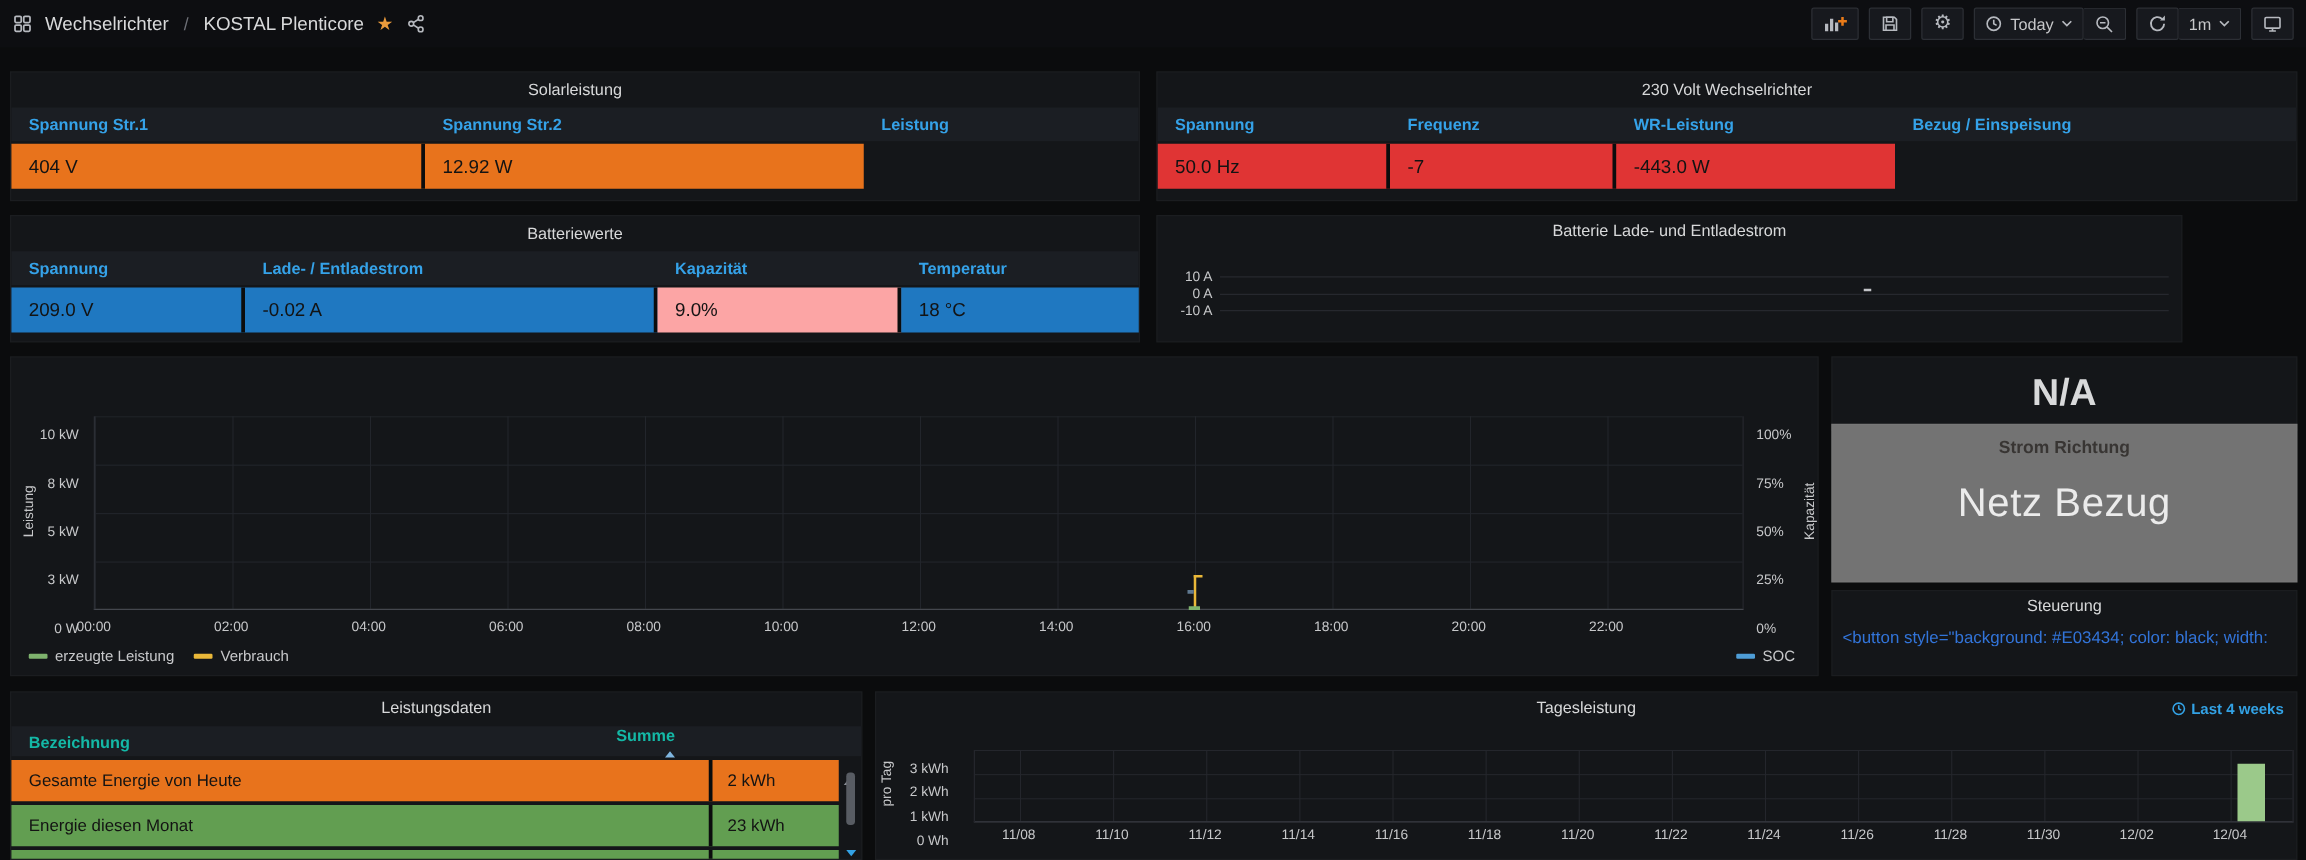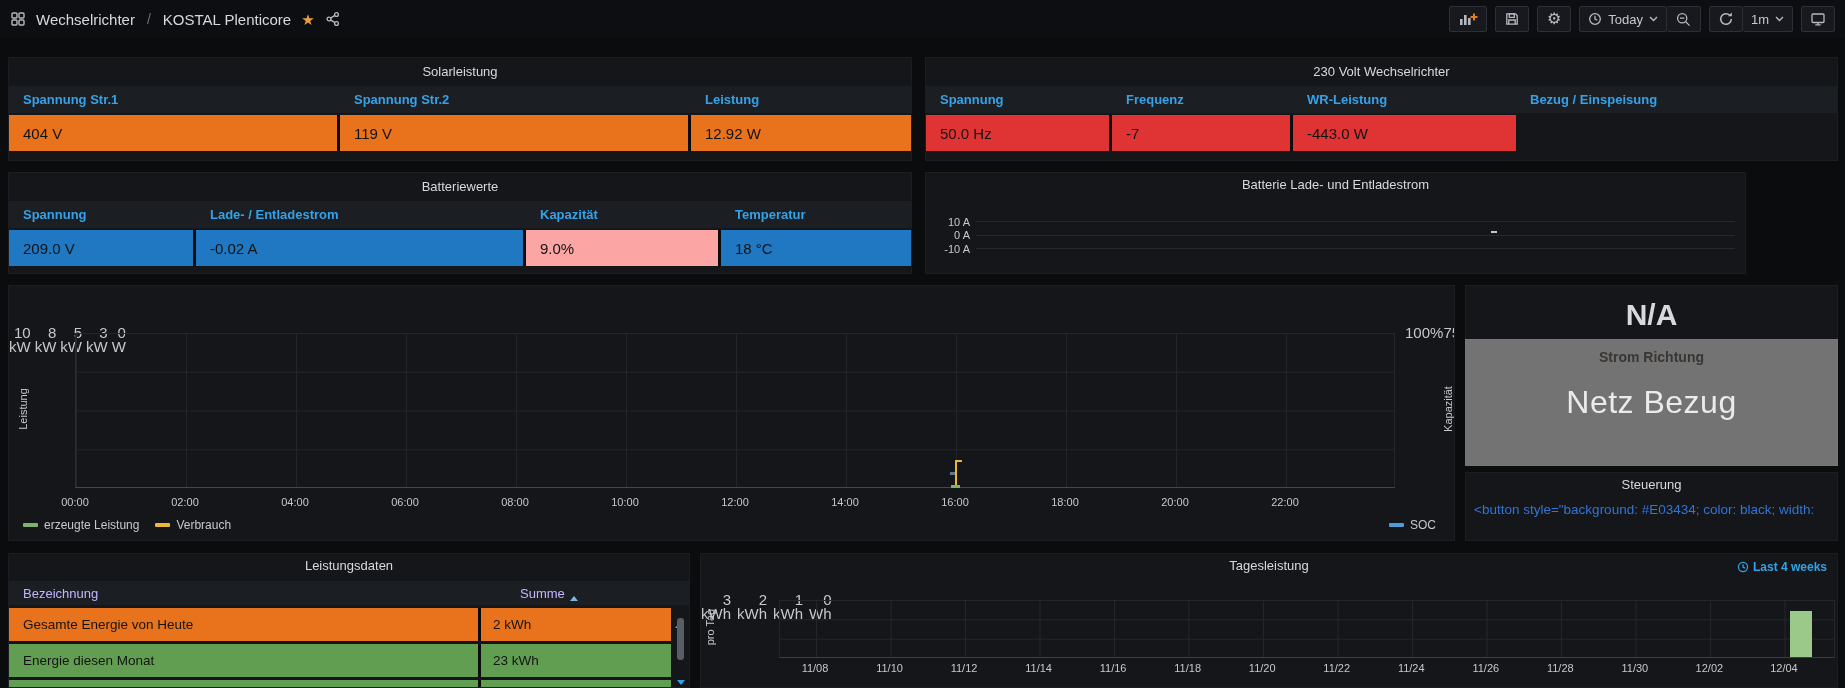--- a/index.html
+++ b/index.html
@@ -48,22 +48,22 @@
   .p-battv  .hdr span:nth-child(2), .p-battv  .vals span:nth-child(2){ width:330px; }
   .p-battv  .hdr span:nth-child(3), .p-battv  .vals span:nth-child(3){ width:195px; }
   .p-battv  .hdr span:nth-child(4), .p-battv  .vals span:nth-child(4){ width:192px; }
   
   .mini-rows { position:absolute; left:8px; right:10px; top:42px; }
   .mini-row { display:flex; align-items:center; height:13.5px; }
   .mini-row .ytick { width:42px; text-align:right; padding-right:6px; font-size:11px; color:#c7c8ca; }
   .mini-row .hline { flex:1; height:1px; background:#26282e; }
   .tiny-dash { position:absolute; left:565px; top:58px; width:6px; height:2px; background:#c2c4c8; }
   
-  .axis-col { position:absolute; display:flex; flex-direction:row; justify-content:space-between;
-    font-size:15px; color:#c7c8ca; line-height:14px; }
+  .axis-col { position:absolute; display:flex; flex-direction:column; justify-content:space-between;
+    font-size:11px; color:#c7c8ca; line-height:14px;margin-top:15px; }
   .axis-col.ml { left:0; top:40px; width:58px; height:169px; }
   .axis-col.ml span { text-align:right; padding-right:4px; }
   .axis-col.mr { left:1396px; top:40px; width:44px; height:169px; }
   .plot-main { position:absolute; left:66px; top:47px; width:1320px; height:155px;
     border-left:1px solid #2b2e34; border-right:1px solid #24262c; border-bottom:1px solid #44474e;
     background-image:linear-gradient(to right,#22252b 1px,transparent 1px),
                      linear-gradient(to bottom,#22252b 1px,transparent 1px);
     background-size:110px 100%, 100% 38.75px; cursor:crosshair; }
   .xticks { position:absolute; display:flex; justify-content:space-between; font-size:11px; color:#c7c8ca; }
   .xticks.main { left:36px; top:210px; width:1270px; }
@@ -83,28 +83,28 @@
   .spike.g  { left:942px; top:199px; width:9px; height:3px; background:#7EB26D; }
   
   .p-na { display:flex; align-items:center; justify-content:center; }
   .na-val { font-size:30px; font-weight:700; color:#d8d9da; }
   .p-dir { }
   .dir-title { text-align:center; padding-top:9px; font-size:14px; font-weight:700; color:rgba(20,14,12,0.62); cursor:pointer; }
   .dir-val { text-align:center; margin-top:19px; font-size:32px; font-weight:500; color:#ebebeb; letter-spacing:0.5px; }
   .code-line { padding:5px 8px 0 8px; font-size:13.5px; color:#3274D9; white-space:nowrap; overflow:hidden; }
   
   .e-hdr { display:flex; height:24px; margin-top:3px; background:#1b1e23; align-items:center;
-    font-size:13px; font-weight:400; color:#c4b5fd;gap:27px; }
+    font-size:13px; font-weight:700; color:#14b8a6; }
   .e-hdr .th1 { flex:none; width:472px; padding-left:14px; cursor:pointer; }
-  .e-hdr .th2 { display:flex; align-items:flex-end; gap:5px; padding-left:12px; cursor:pointer; }
+  .e-hdr .th2 { display:flex; align-items:flex-end; gap:5px; padding-left:12px; cursor:pointer;flex-direction:column; }
   .tri-up-s { width:0; height:0; border-left:4px solid transparent; border-right:4px solid transparent;
     border-bottom:5px solid #7fb6e0; }
   .e-rows { position:absolute; left:0; right:18px; top:54px; display:flex; flex-direction:column; gap:3px; }
   .trow { flex:none; height:33px; display:flex; }
-  .tlabel { width:472px; display:flex; align-items:center; padding-left:14px; font-size:13.5px; font-weight:500;
+  .tlabel { width:561px; display:flex; align-items:center; padding-left:14px; font-size:13.5px; font-weight:500;
     color:#131313; border-right:3px solid #0b0c0d; }
   .tval { flex:1; display:flex; align-items:center; padding-left:12px; font-size:13.5px; font-weight:500; color:#131313; }
   .sbar { position:absolute; right:2px; top:52px; bottom:2px; width:12px; }
   .tri-up { width:0; height:0; border-left:4px solid transparent; border-right:4px solid transparent;
     border-bottom:5px solid #8a8e96; margin:2px auto 0; cursor:pointer; }
   .sthumb { position:absolute; top:12px; left:2px; width:7px; height:42px; background:#585c63; border-radius:3px; cursor:pointer; }
   .tri-down { position:absolute; bottom:0; left:2px; width:0; height:0; border-left:4px solid transparent;
     border-right:4px solid transparent; border-top:5px solid #33A2E5; cursor:pointer; }
   
   .timelink { position:absolute; top:6px; right:10px; display:flex; align-items:center; gap:4px;
@@ -227,21 +227,20 @@
 
   <div class="panel stat p-solar" style="left:8px; top:57px; width:904px; height:104px;">
     <div class="ptitle">Solarleistung</div>
     <div class="hdr">
         <span>Spannung Str.1</span>
         <span>Spannung Str.2</span>
         <span>Leistung</span>
       </div>
     <div class="vals">
         <span style="background: rgb(232, 115, 28);">404 V</span>
-        <span style="background: rgb(232, 115, 28);">119 V</span>
         <span style="background: rgb(232, 115, 28);">12.92 W</span>
       </div>
   </div>
 
   <div class="panel stat p-v230" style="left:925px; top:57px; width:913px; height:104px;">
     <div class="ptitle">230 Volt Wechselrichter</div>
     <div class="hdr">
         <span>Spannung</span>
         <span>Frequenz</span>
         <span>WR-Leistung</span>

